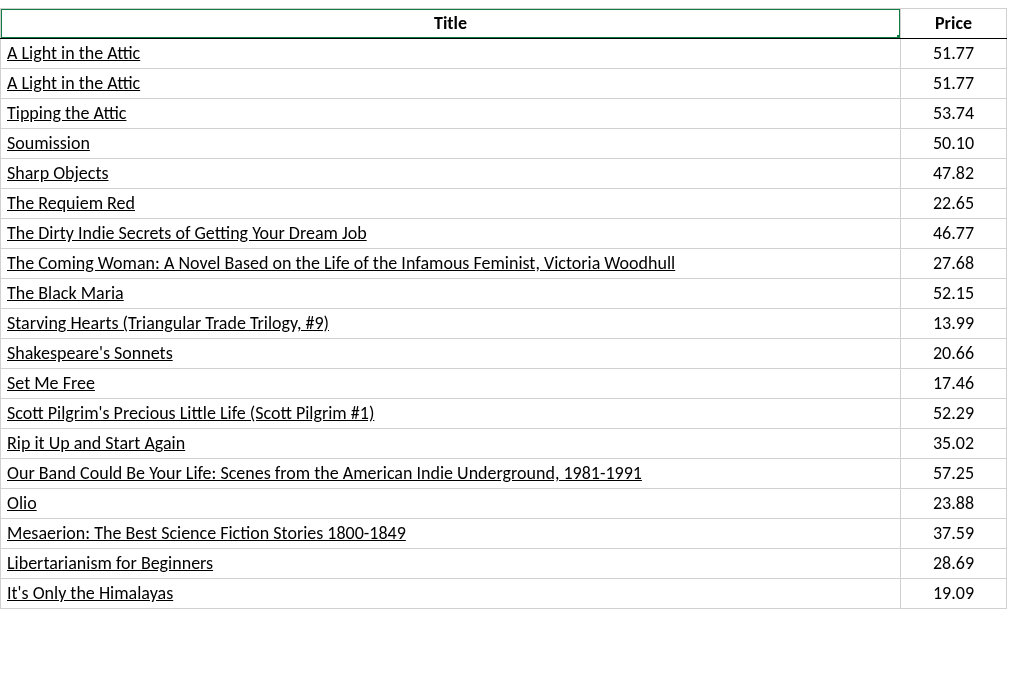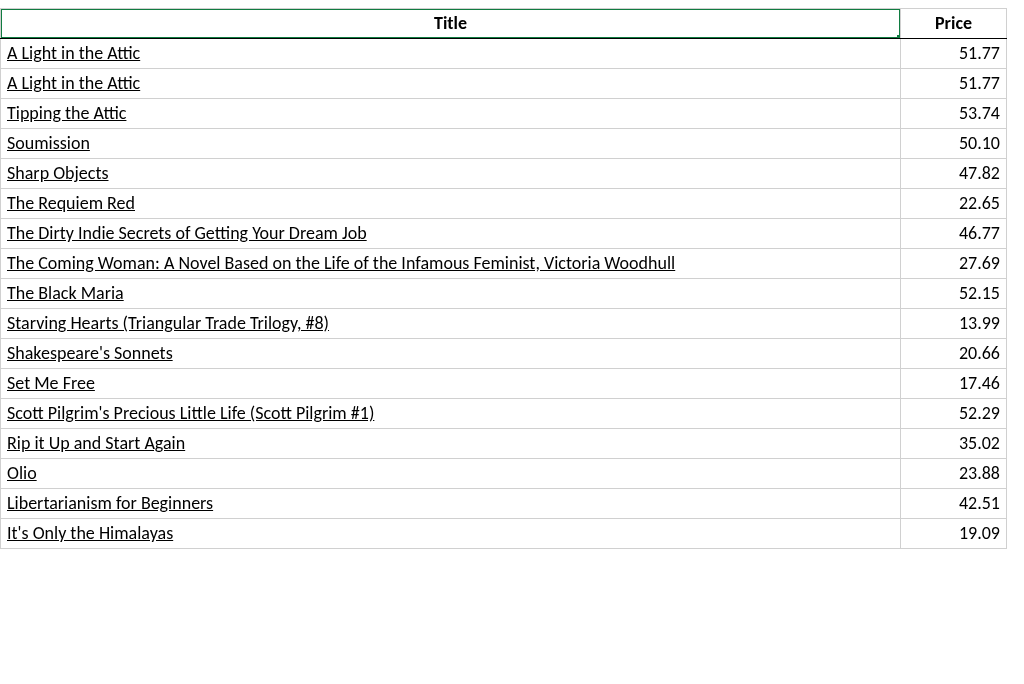--- a/index.html
+++ b/index.html
@@ -57,21 +57,21 @@
     content: "";
     position: absolute;
     right: -3px;
     bottom: -3px;
     width: 6px;
     height: 6px;
     background: #107c41;
     pointer-events: none;
   }
   td.title-cell { text-align: left; text-decoration: underline; }
-  td.price-cell { text-align: right; }
+  td.price-cell { text-align: center; }
 </style>
 </head>
 <body>
 
 <div class="sheet">
   <table class="grid">
     <colgroup>
       <col class="col-title">
       <col class="col-price">
     </colgroup>
@@ -105,53 +105,61 @@
         <tr>
           <td class="title-cell">The Requiem Red</td>
           <td class="price-cell">22.65</td>
         </tr>
         <tr>
           <td class="title-cell">The Dirty Indie Secrets of Getting Your Dream Job</td>
           <td class="price-cell">46.77</td>
         </tr>
         <tr>
           <td class="title-cell">The Coming Woman: A Novel Based on the Life of the Infamous Feminist, Victoria Woodhull</td>
-          <td class="price-cell">27.69</td>
+          <td class="price-cell">27.68</td>
         </tr>
         <tr>
           <td class="title-cell">The Black Maria</td>
           <td class="price-cell">52.15</td>
         </tr>
         <tr>
-          <td class="title-cell">Starving Hearts (Triangular Trade Trilogy, #8)</td>
+          <td class="title-cell">Starving Hearts (Triangular Trade Trilogy, #9)</td>
           <td class="price-cell">13.99</td>
         </tr>
         <tr>
           <td class="title-cell">Shakespeare's Sonnets</td>
           <td class="price-cell">20.66</td>
         </tr>
         <tr>
           <td class="title-cell">Set Me Free</td>
           <td class="price-cell">17.46</td>
         </tr>
         <tr>
           <td class="title-cell">Scott Pilgrim's Precious Little Life (Scott Pilgrim #1)</td>
           <td class="price-cell">52.29</td>
         </tr>
         <tr>
           <td class="title-cell">Rip it Up and Start Again</td>
           <td class="price-cell">35.02</td>
         </tr>
         <tr>
+          <td class="title-cell">Our Band Could Be Your Life: Scenes from the American Indie Underground, 1981-1991</td>
+          <td class="price-cell">57.25</td>
+        </tr>
+        <tr>
           <td class="title-cell">Olio</td>
           <td class="price-cell">23.88</td>
         </tr>
         <tr>
+          <td class="title-cell">Mesaerion: The Best Science Fiction Stories 1800-1849</td>
+          <td class="price-cell">37.59</td>
+        </tr>
+        <tr>
           <td class="title-cell">Libertarianism for Beginners</td>
-          <td class="price-cell">42.51</td>
+          <td class="price-cell">28.69</td>
         </tr>
         <tr>
           <td class="title-cell">It's Only the Himalayas</td>
           <td class="price-cell">19.09</td>
         </tr>
       </tbody>
   </table>
 </div>
 
 </body></html>

